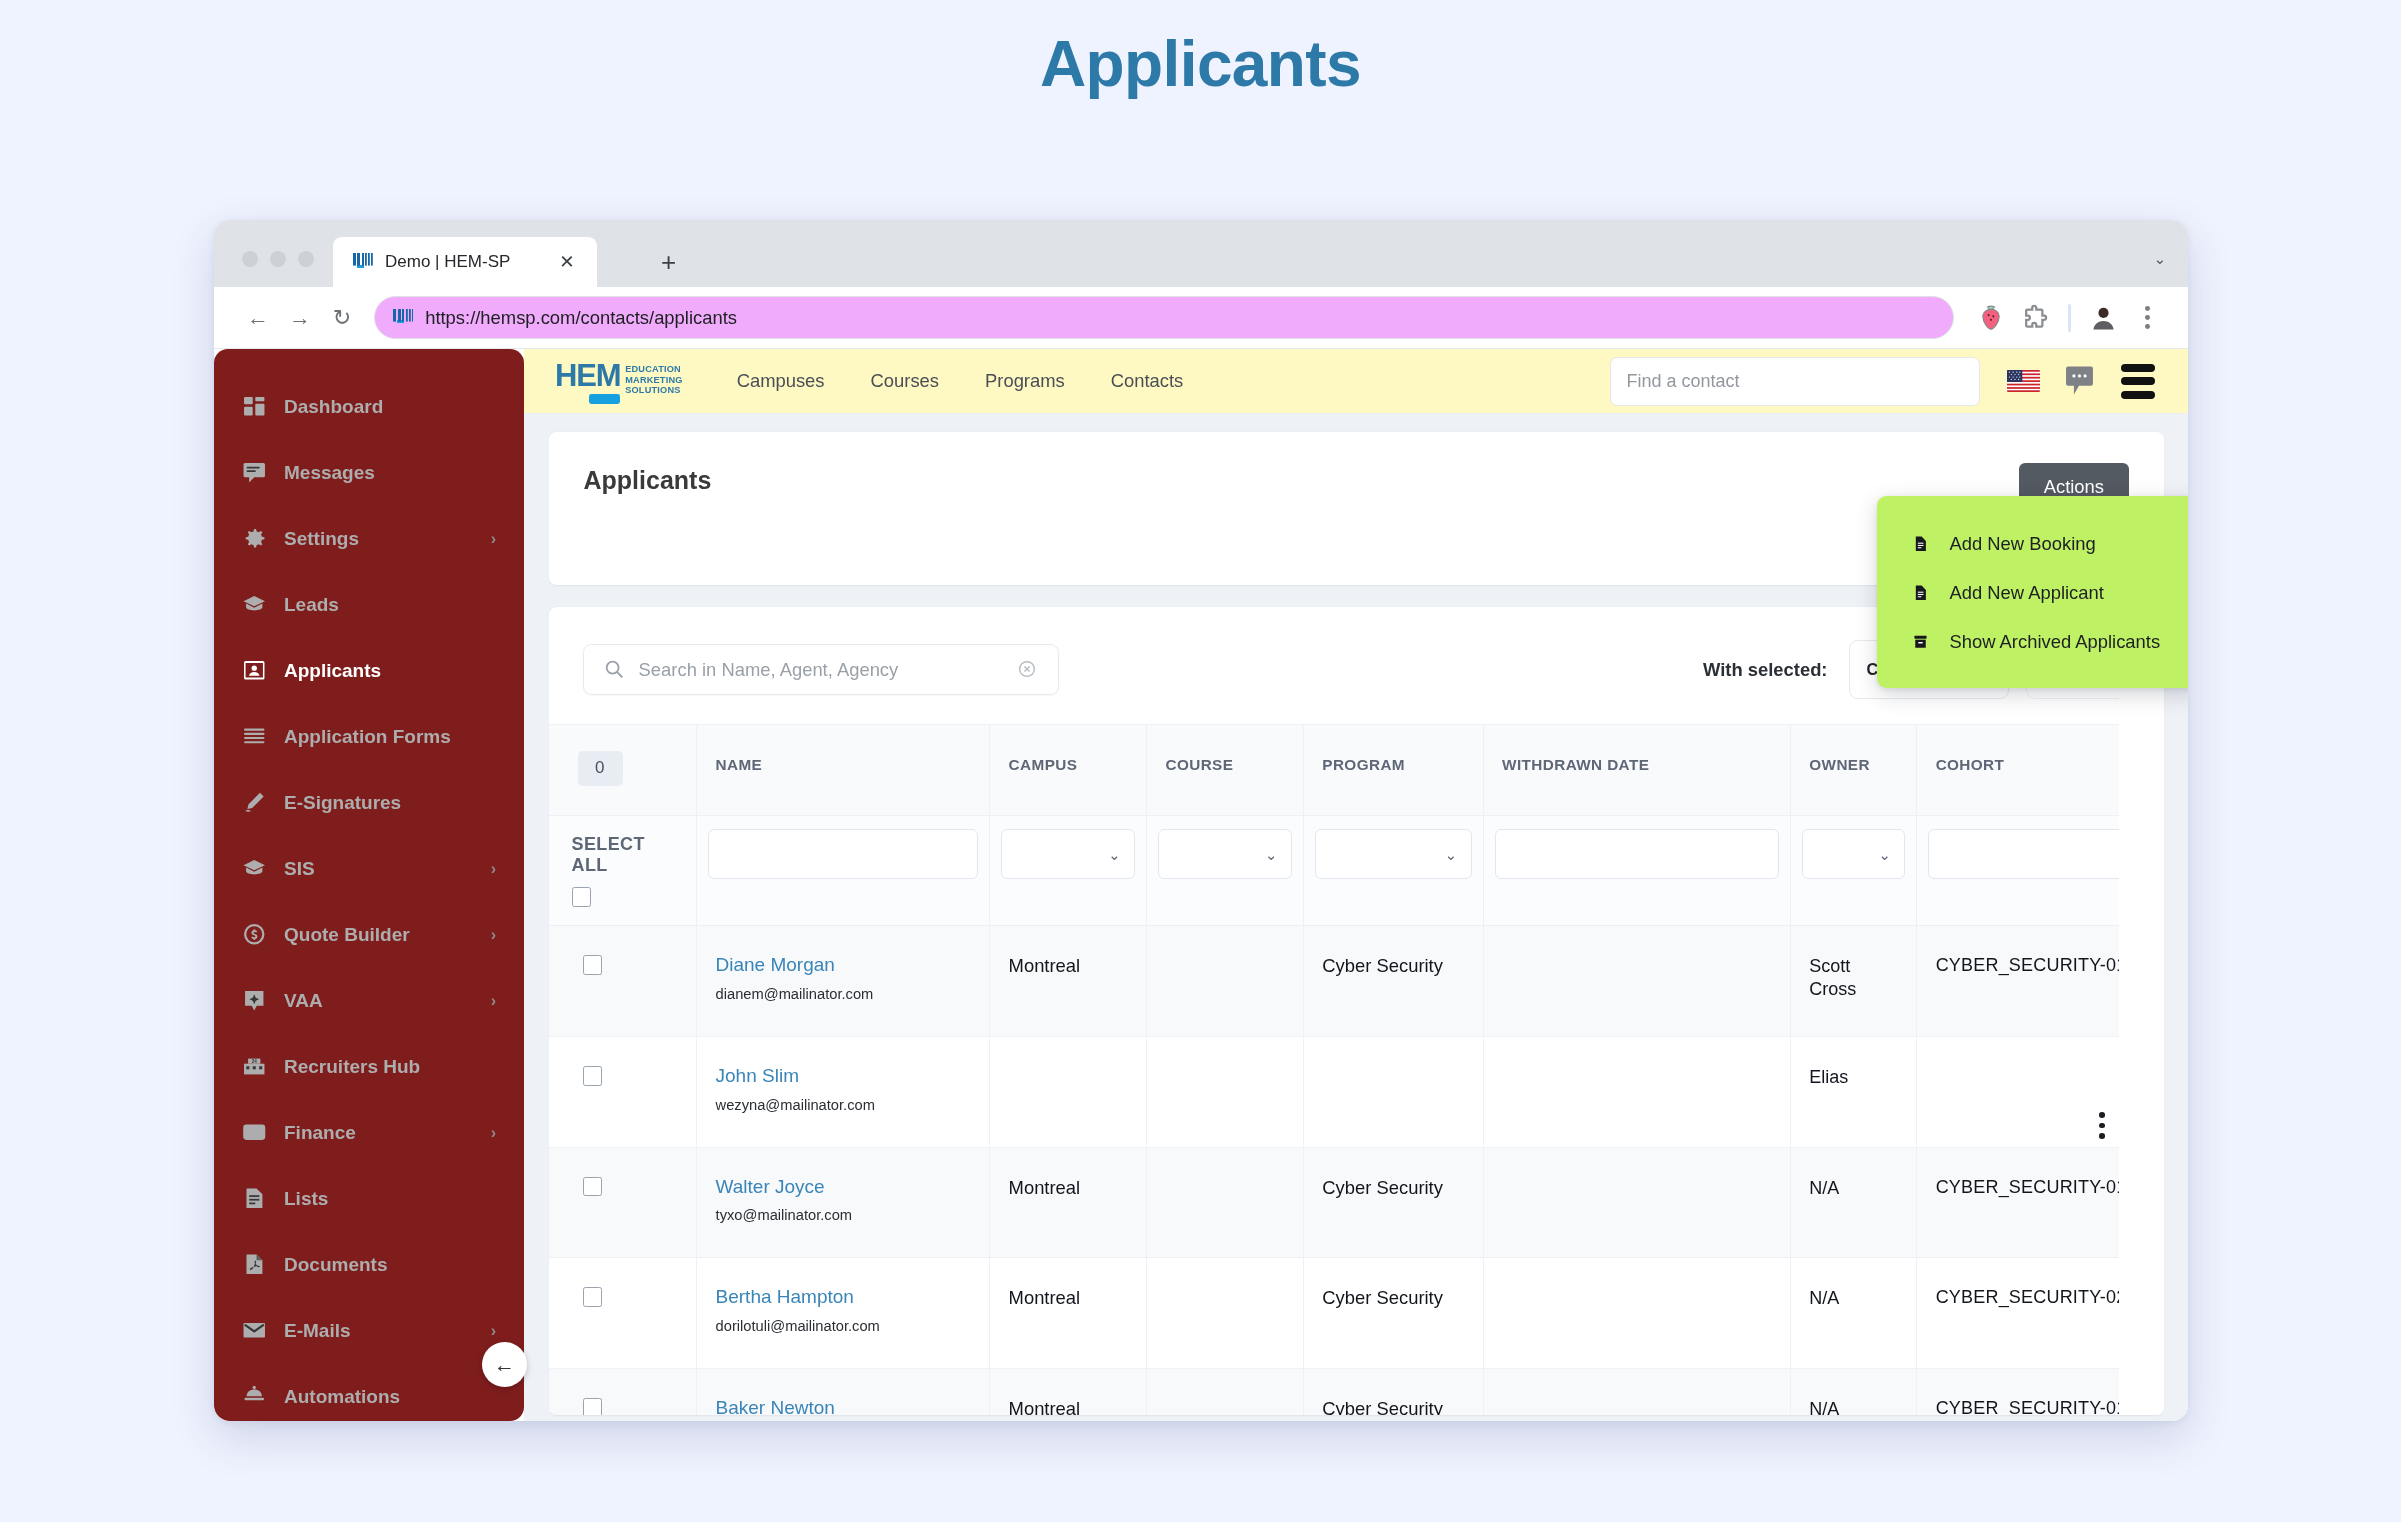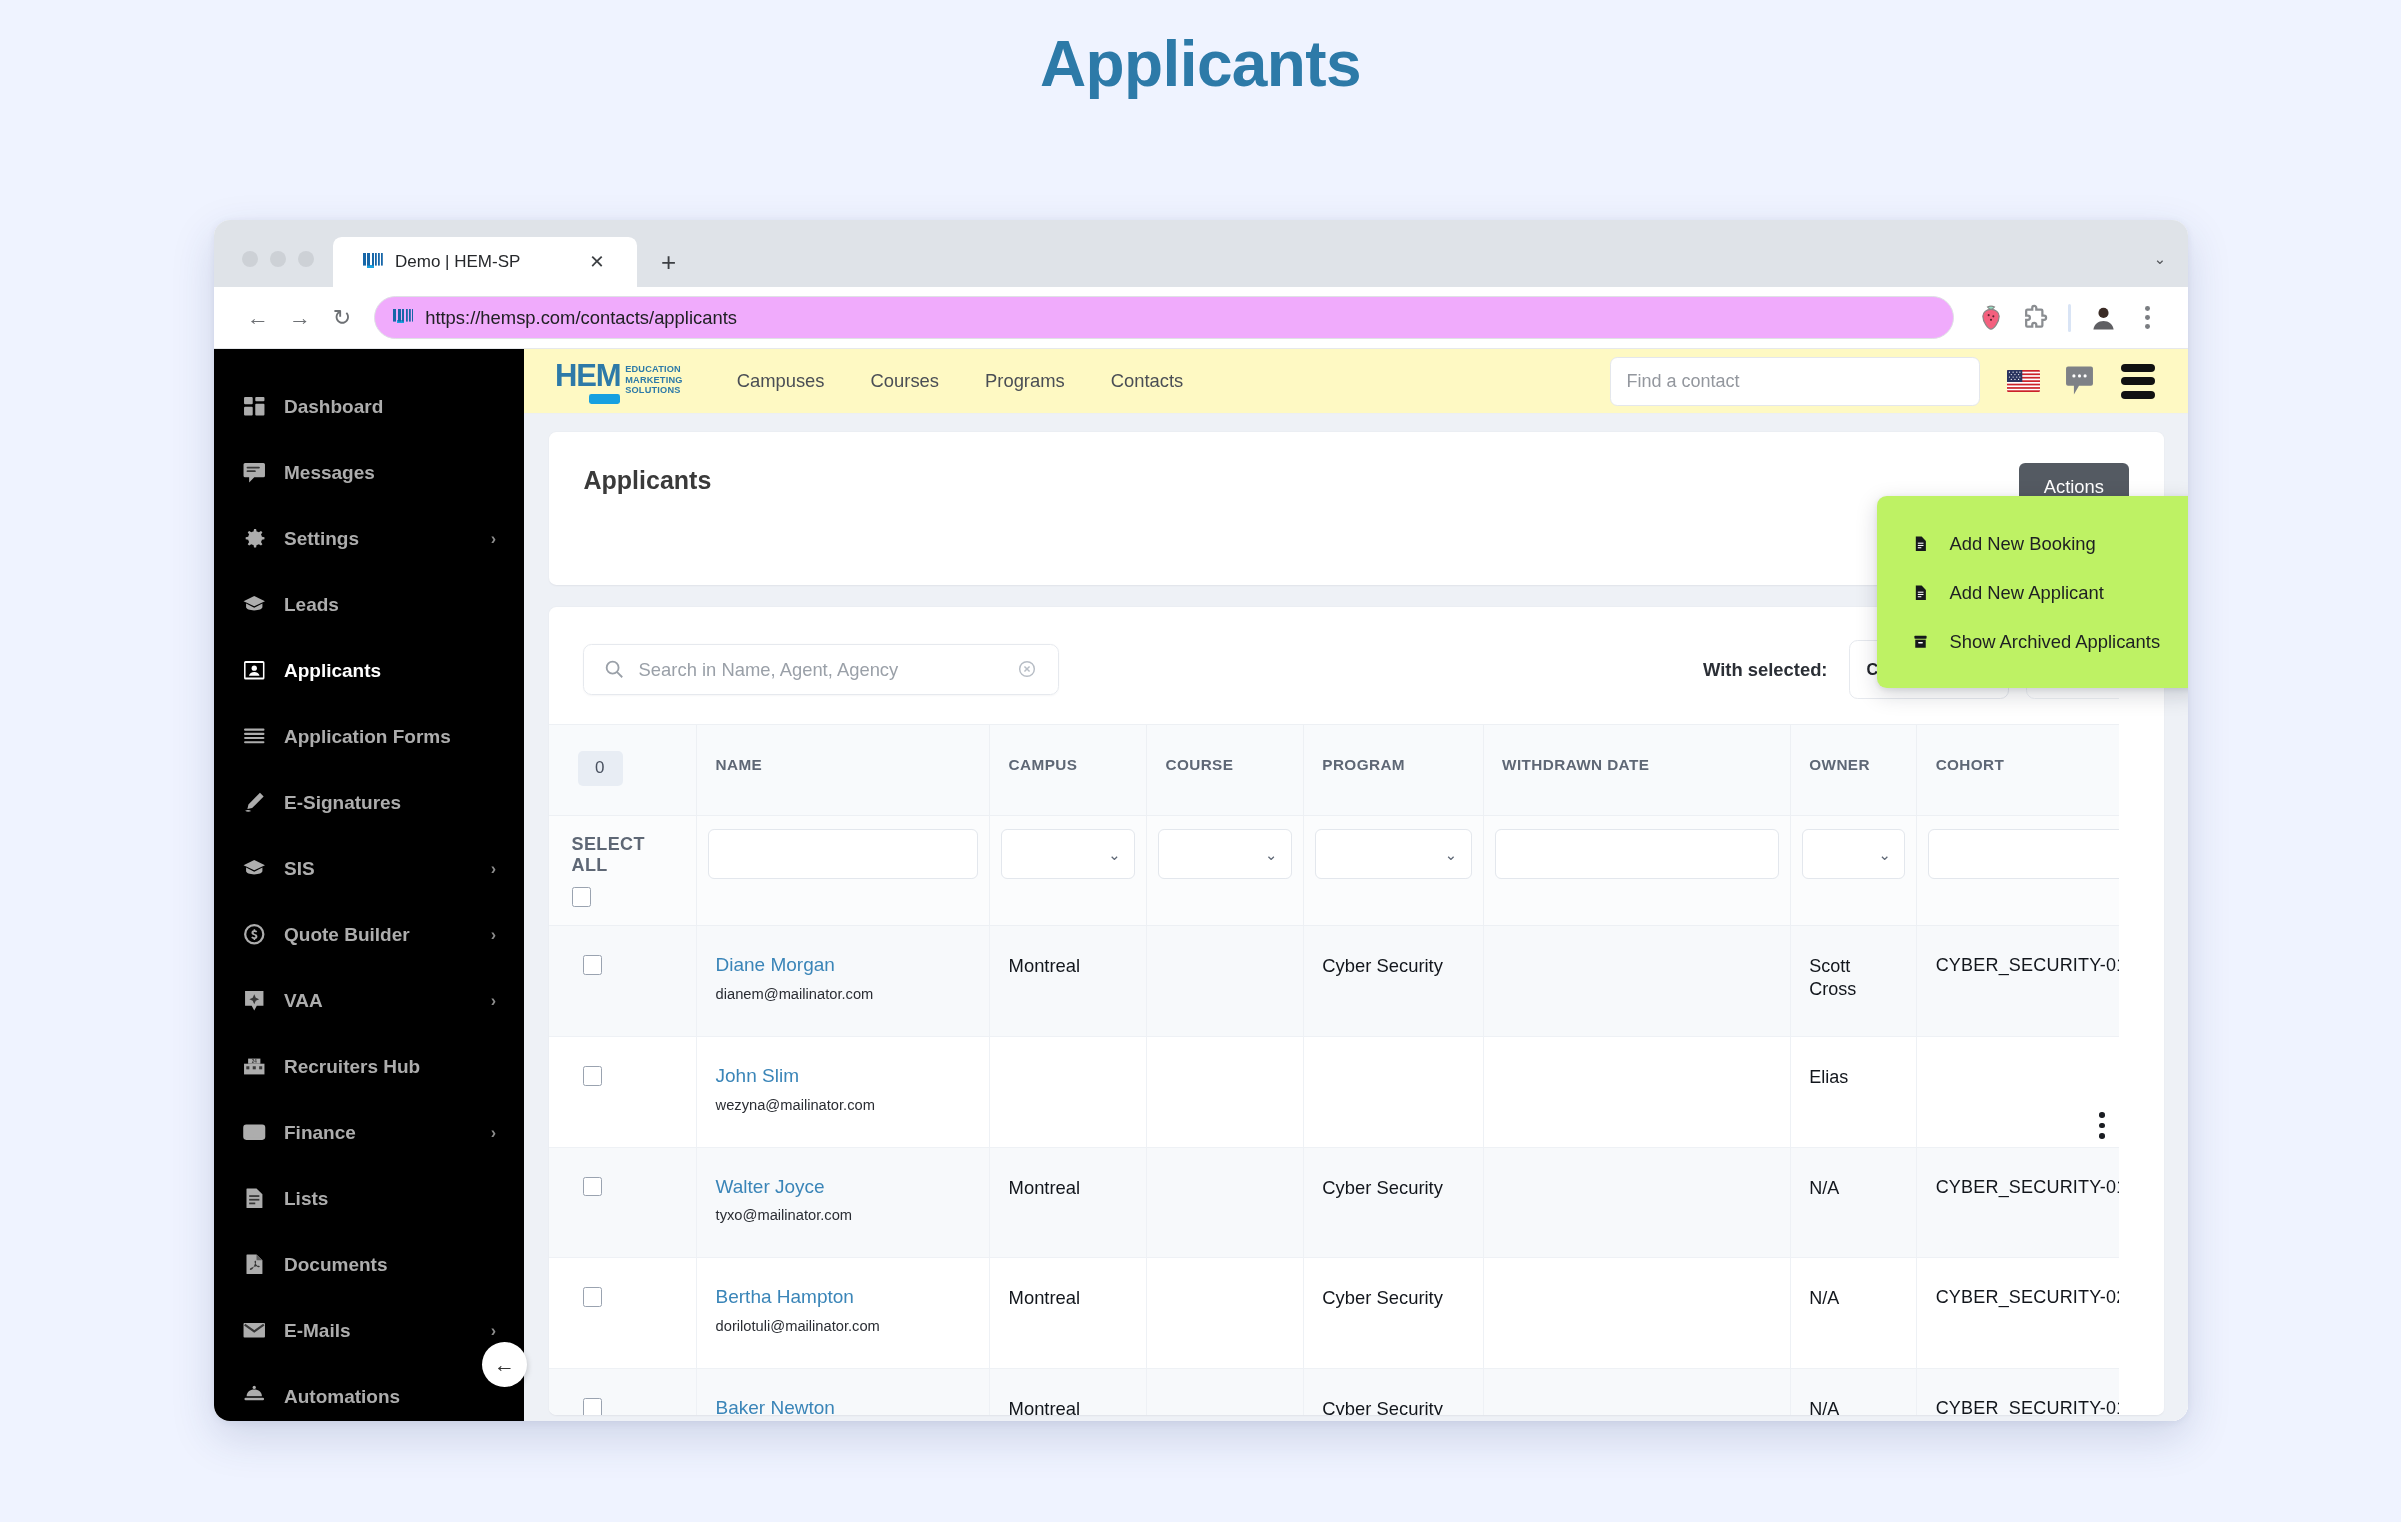--- a/index.html
+++ b/index.html
@@ -43,25 +43,25 @@
     display: flex; gap: 12.2px;
   }
   .traffic span {
     width: 16px; height: 16px; border-radius: 50%;
     background: #cdd1d6;
     display: block;
   }
   .tab {
     position: absolute;
     left: 119px; top: 17px;
-    width: 304px; height: 50px;
+    width: 264px; height: 50px;
     background: #fff;
     border-radius: 8.6px 8.6px 0 0;
     display: flex; align-items: center;
-    padding: 0 30px;
+    padding: 0 20px;
     justify-content: space-between;
   }
   .tab .favicon { width: 21px; height: 18.4px; flex: 0 0 21px; position: relative; }
   .tab-title {
     font-size: 17px; color: #26282b; margin-left: 11px;
     white-space: nowrap; flex: 1;
   }
   .tab-close {
     font-size: 18.4px; color: #3c3f43; line-height: 1; cursor: pointer;
     padding: 0 2.4px;
@@ -127,23 +127,24 @@
     position: relative;
     height: calc(1201px - 67px - 62px);
     background: #fff;
     overflow: hidden;
   }
 
   
   .sidebar {
     position: absolute; left: 0; top: 0; bottom: 0;
     width: 310px;
-    background: #000000;
+    background: #7f1d1d;
     padding-top: 24.5px;
     overflow: hidden;
+    border-radius: 14px;
   }
   .side-item {
     display: flex; align-items: center;
     height: 66px;
     padding: 0 28px 0 27px;
     color: #adadad;
     font-size: 19px;
     font-weight: 600;
     cursor: pointer;
     position: relative;

